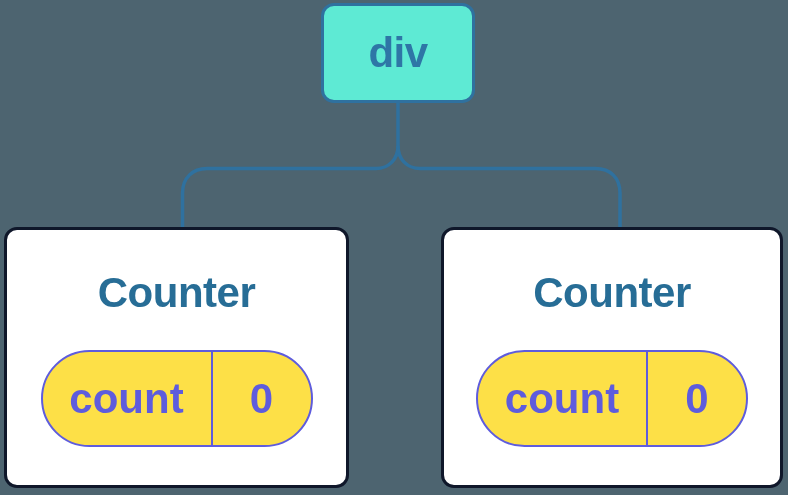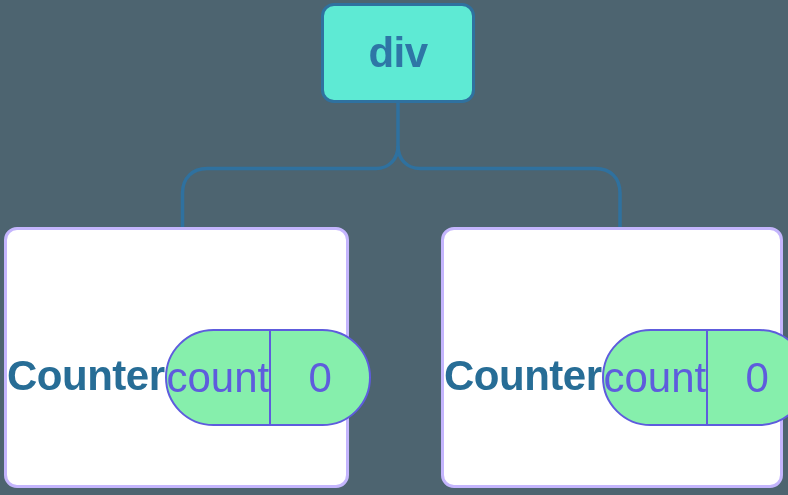--- a/index.html
+++ b/index.html
@@ -47,47 +47,48 @@
     font-weight: 600;
     color: #2e76a6;
     letter-spacing: -0.5px;
   }
   .card {
     position: absolute;
     top: 227px;
     height: 261px;
     box-sizing: border-box;
     background: #ffffff;
-    border: 3px solid #c4b5fd;
+    border: 3px solid #0f172a;
     border-radius: 13px;
     display: flex;
+    flex-direction: column;
     align-items: center;
   }
   .card-left  { left: 4px;   width: 345px; }
   .card-right { left: 441px; width: 342px; }
   .card-title {
     margin-top: 38px;
     font-size: 42px;
     font-weight: 600;
     line-height: 1.2;
     color: #276d96;
     letter-spacing: -0.5px;
   }
   .pill {
-    margin-top: 40px;
+    margin-top: 32px;
     width: 272px;
     height: 97px;
     box-sizing: border-box;
     border: 2px solid #5e5cdd;
     border-radius: 60px;
     display: flex;
     color: #5e5cdd;
     font-size: 42px;
-    font-weight: 400;
-    background: #86efac;
+    font-weight: 700;
+    background: #fde047;
   }
   .pill-key {
     flex: 1;
     border-right: 2px solid #5e5cdd;
     display: flex;
     align-items: center;
     justify-content: center;
   }
   .pill-value {
     width: 98px;

